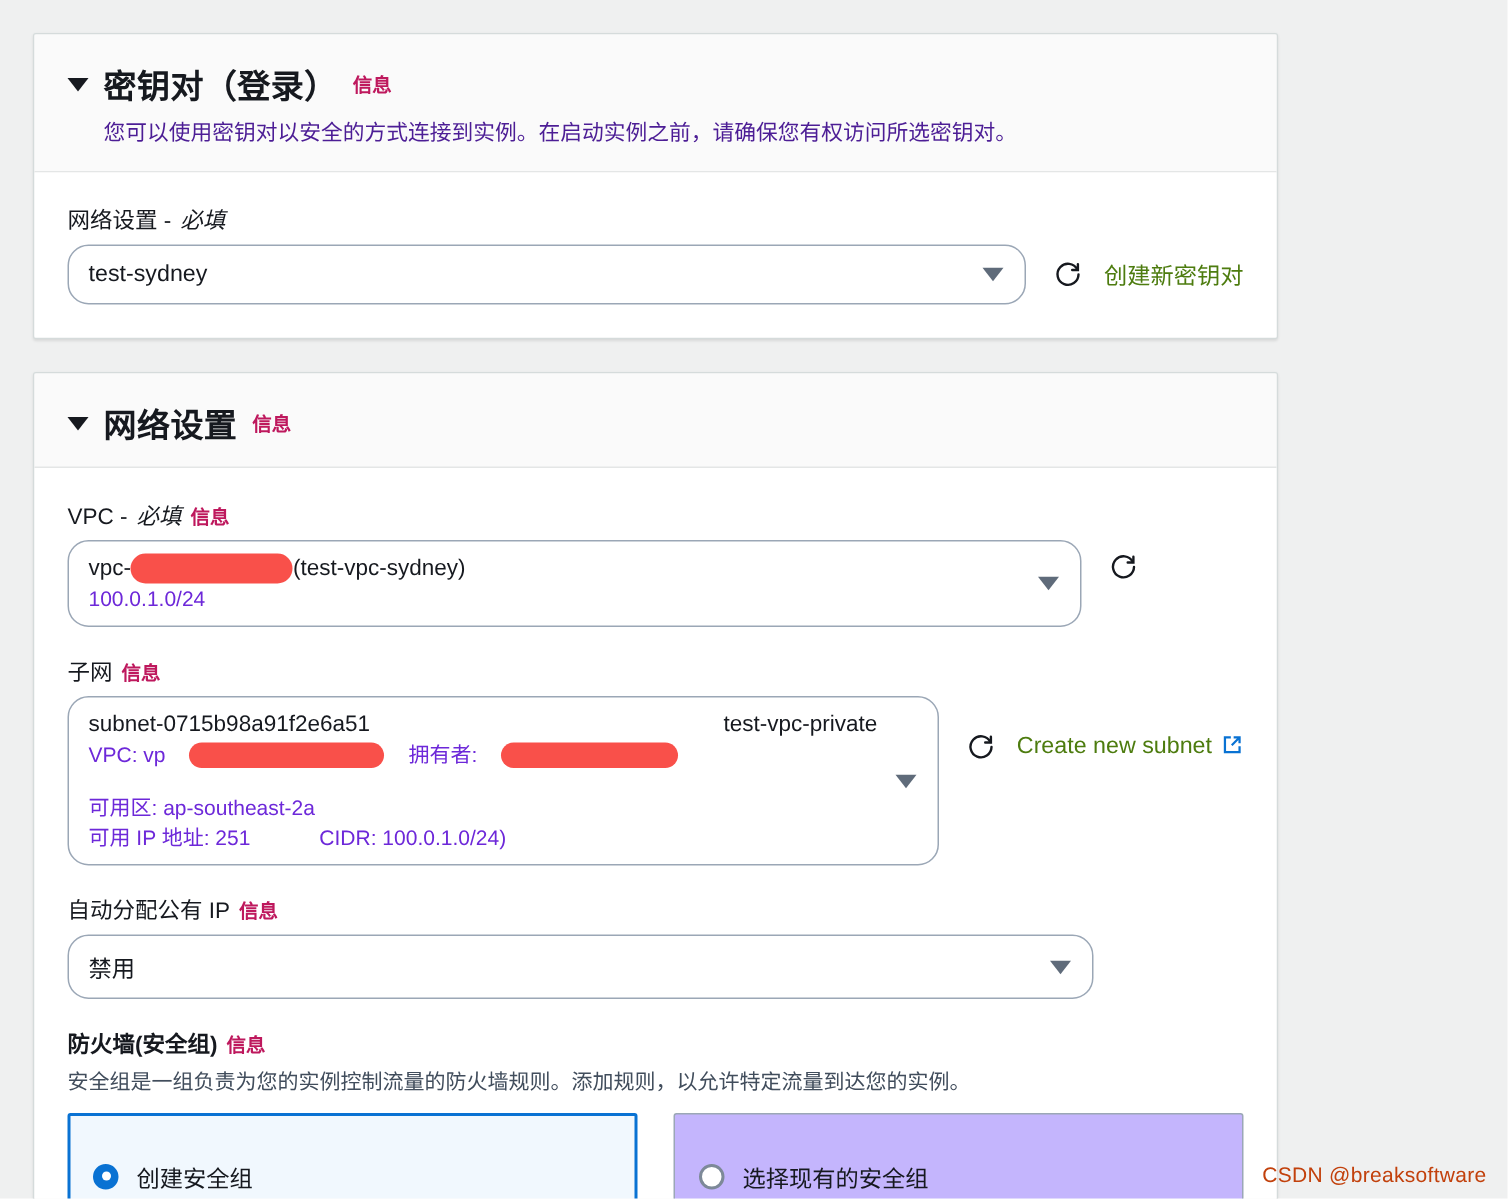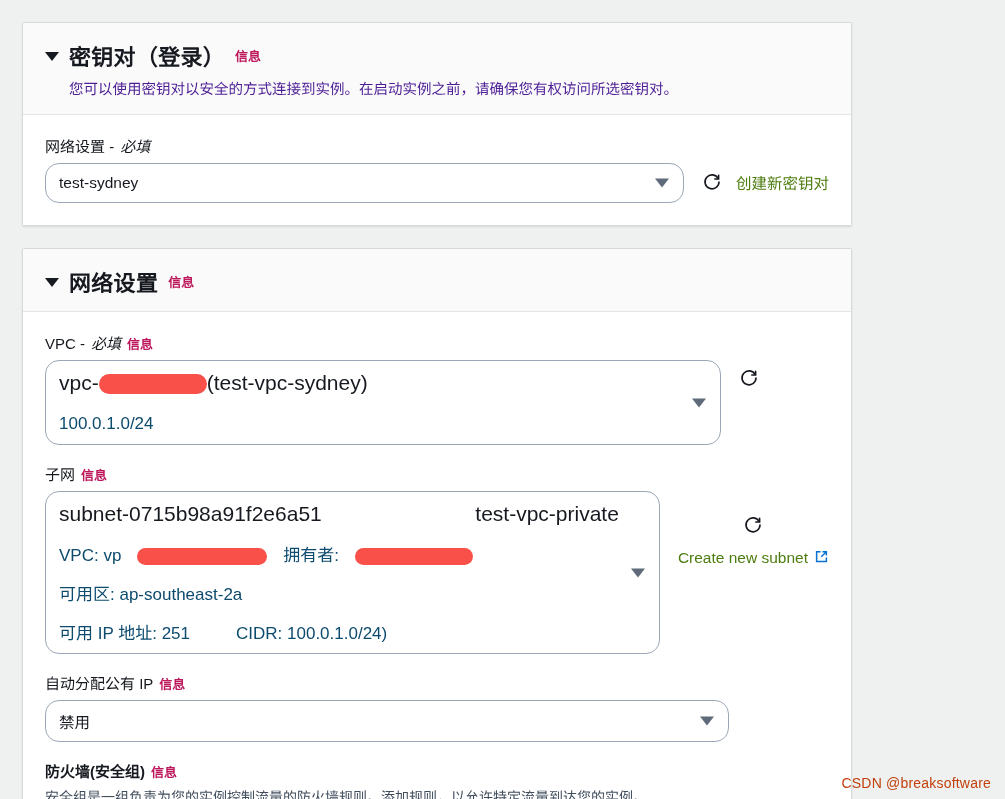--- a/index.html
+++ b/index.html
@@ -132,26 +132,26 @@
   .select-multiline {
     display: block;
     padding: 8px 40px 8px 13px;
     line-height: 1.35;
   }
 
   .sel-line1 {
     display: flex;
     justify-content: space-between;
     align-items: center;
-    font-size: 21px;
+    font-size: 15px;
   }
   .sel-sub {
-    font-size: 17px;
-    color: #0c4a6e;
-    margin-top: 16px;
+    font-size: 14px;
+    color: #6d28d9;
+    margin-top: 1px;
   }
   .sel-sub-row {
     display: flex;
     align-items: center;
     flex-wrap: wrap;
     gap: 16px;
   }
   .sub-gap { display: inline-block; width: 14px; }
 
   
@@ -348,21 +348,21 @@
               <span class="sub-gap"></span>
               <span>可用区: ap-southeast-2a</span>
             </div>
             <div class="sel-sub sel-sub-row">
               <span>可用 IP 地址: 251</span>
               <span class="sub-gap"></span>
               <span>CIDR: 100.0.1.0/24)</span>
             </div>
             <span class="arrow"></span>
           </div>
-          <div class="side-actions" style="padding-top:24px;flex-direction:column;">
+          <div class="side-actions" style="padding-top:24px;">
             <span class="refresh-icon">
               <svg viewBox="0 0 20 20" width="20" height="20" fill="none" stroke="#16191f" stroke-width="1.6" stroke-linecap="round">
                 <path d="M16.2 6.6A7 7 0 1 0 17 10"></path>
                 <path d="M16.6 3.2v3.8h-3.8"></path>
               </svg>
             </span>
             <span class="action-link">
               <span>Create new subnet</span>
               <span class="ext-icon">
                 <svg viewBox="0 0 16 16" width="15" height="15" fill="#0972d3">

